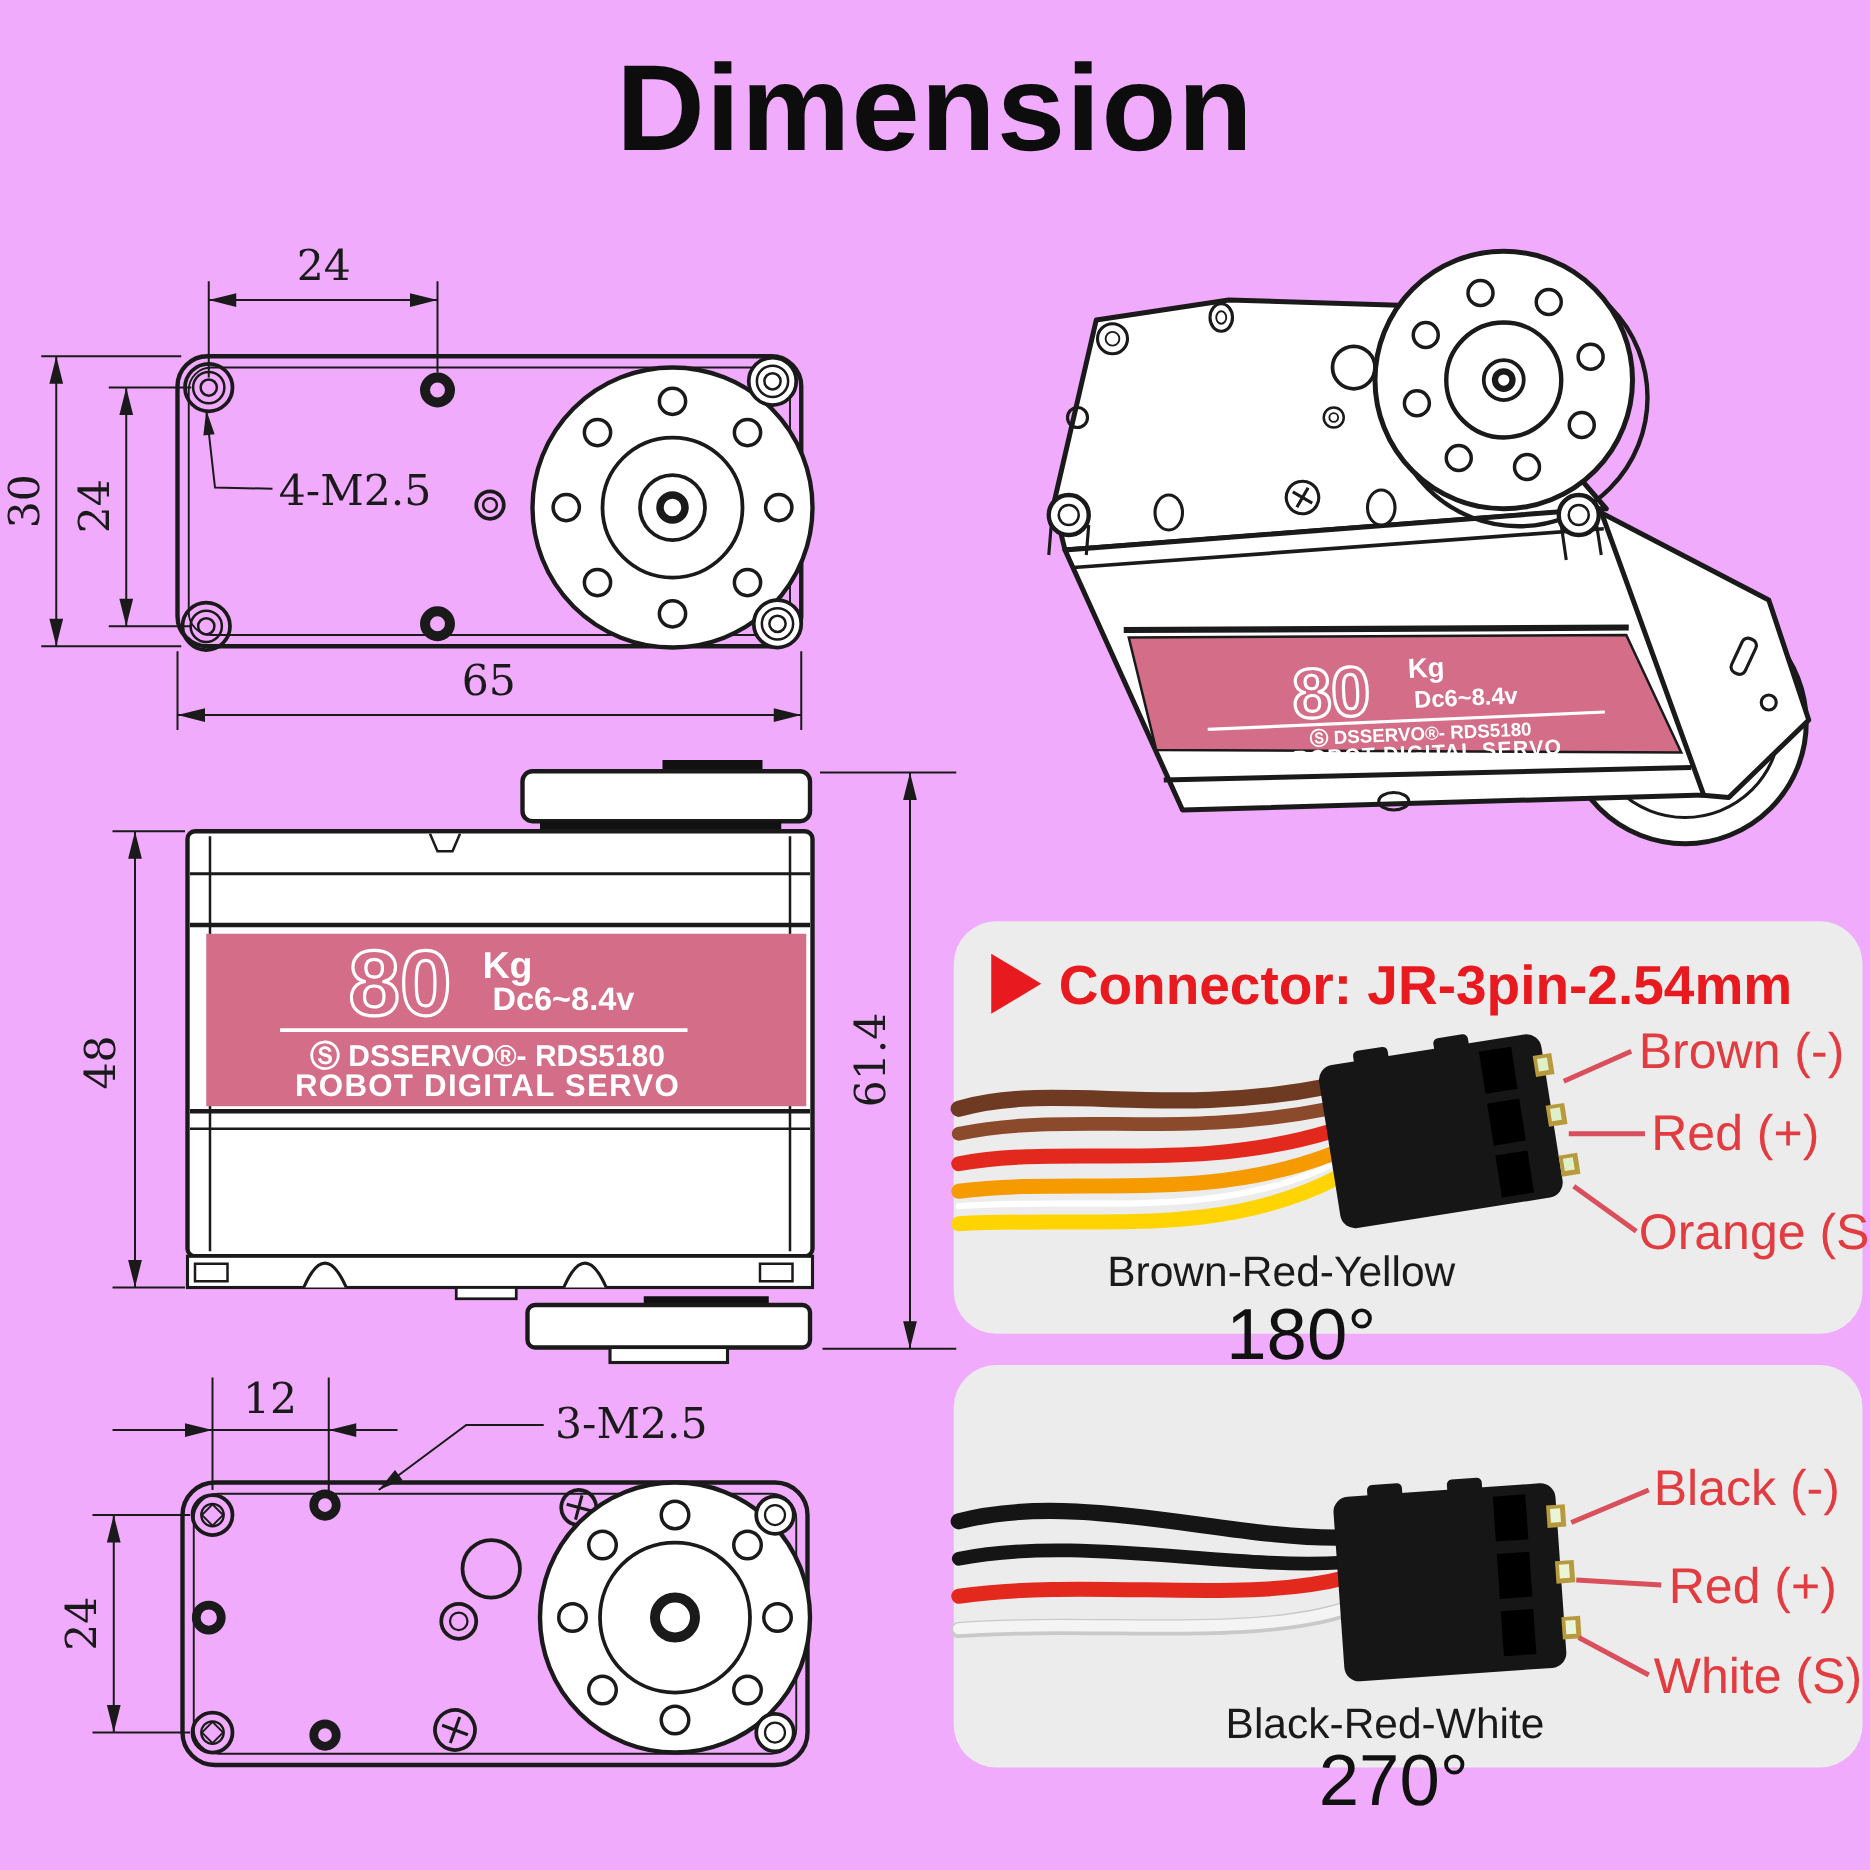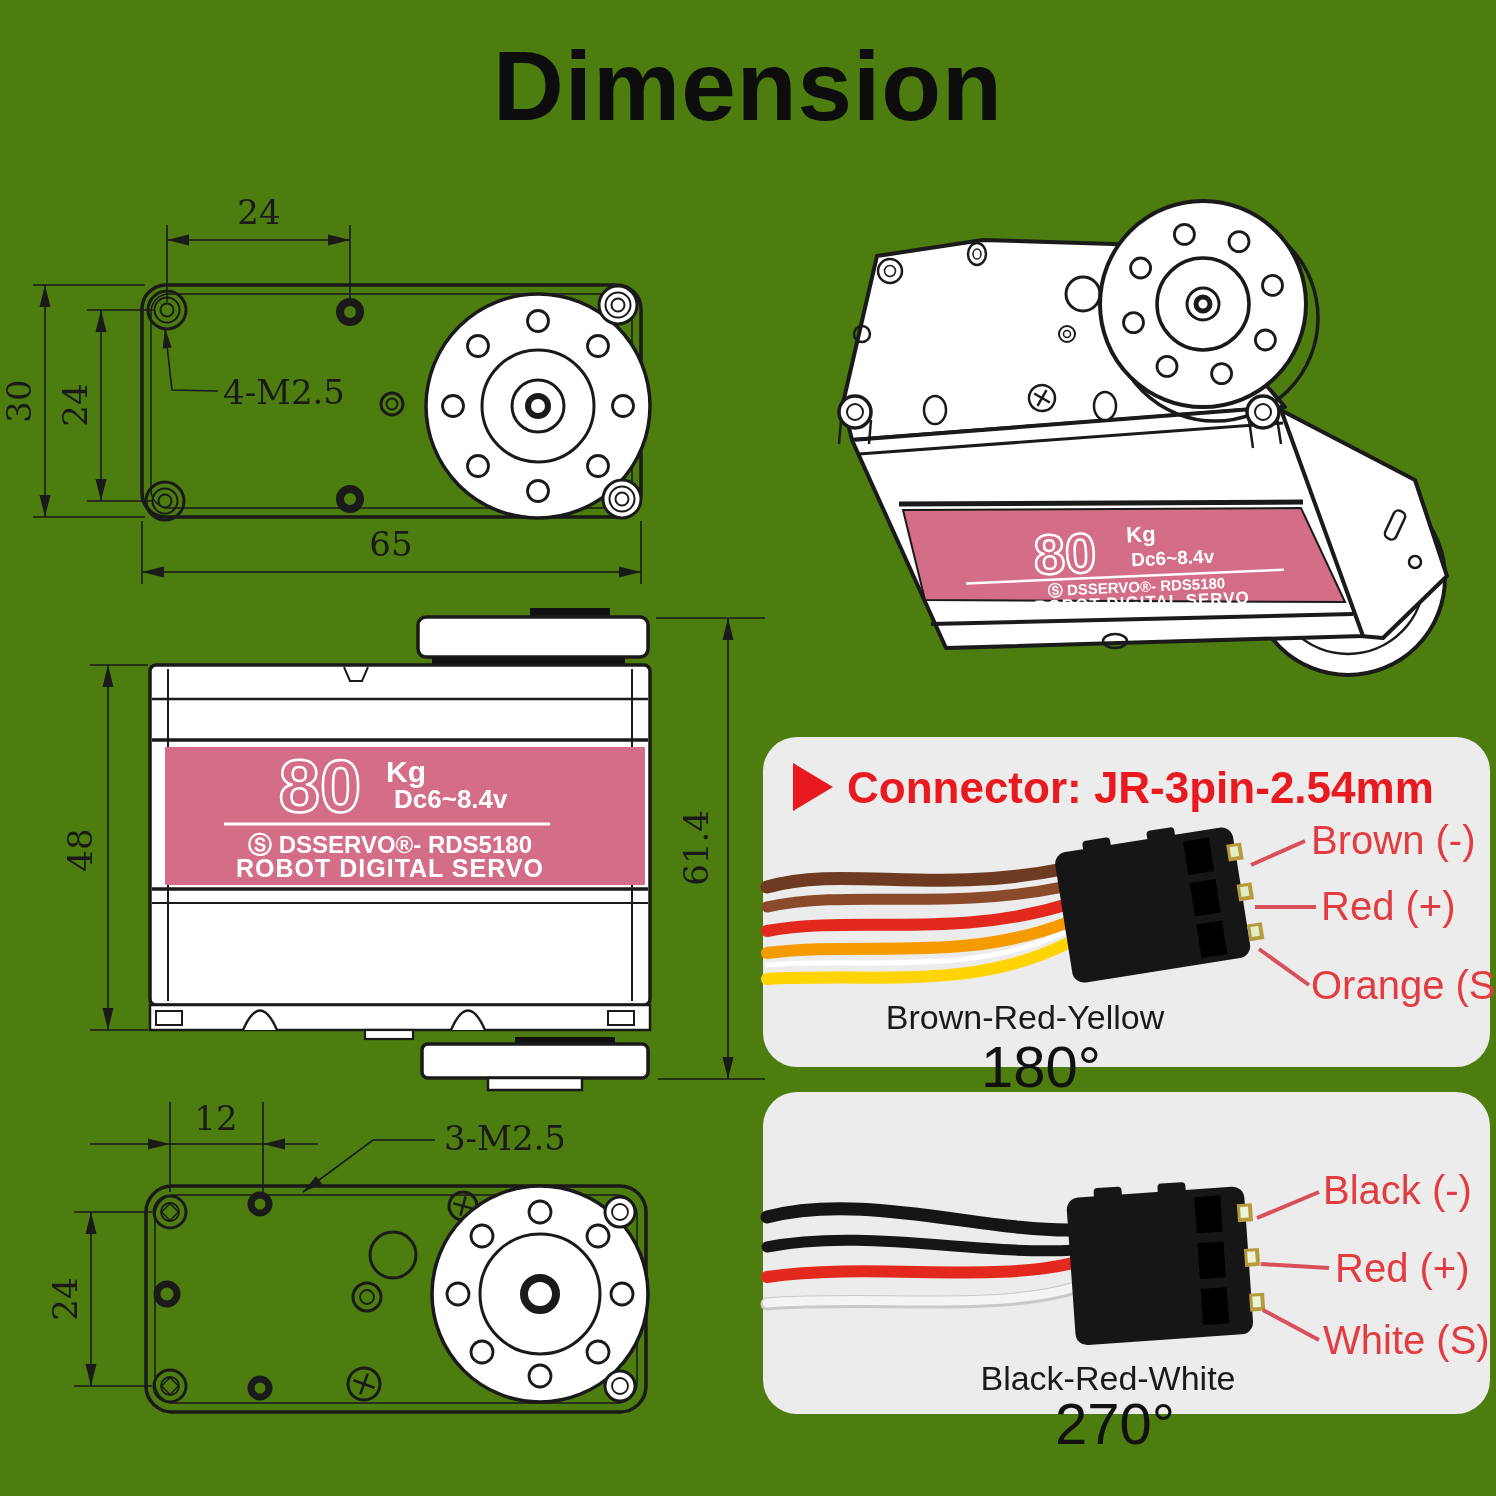--- a/index.html
+++ b/index.html
@@ -1,16 +1,16 @@
 <!DOCTYPE html>
 <html><head>
 <meta charset="utf-8">
 <style>
   html,body{margin:0;padding:0;background:#fff;}
-  #canvas{position:relative;width:1496px;height:1496px;background:#4d7c0f;overflow:hidden;
+  #canvas{position:relative;width:1496px;height:1496px;background:#f0abfc;overflow:hidden;
           font-family:"Liberation Sans",sans-serif;color:#1a1a1a;}
   #page-title{position:absolute;left:0;right:0;top:30px;text-align:center;
               font-size:98px;font-weight:800;letter-spacing:1px;color:#0d0d0d;margin:0;}
   svg{position:absolute;overflow:visible;}
   .ln{stroke:#1a1a1a;fill:none;}
   .dim{font-family:"DejaVu Serif","Liberation Serif",serif;font-size:34px;fill:#1a1a1a;}
   .arr{fill:#1a1a1a;stroke:none;}
   .panel{position:absolute;width:727px;background:#ececec;border-radius:34px;}
   .wlab{font-size:40px;fill:#e23b40;font-family:"Liberation Sans",sans-serif;}
   .cap{font-size:34px;fill:#1a1a1a;font-family:"Liberation Sans",sans-serif;}

